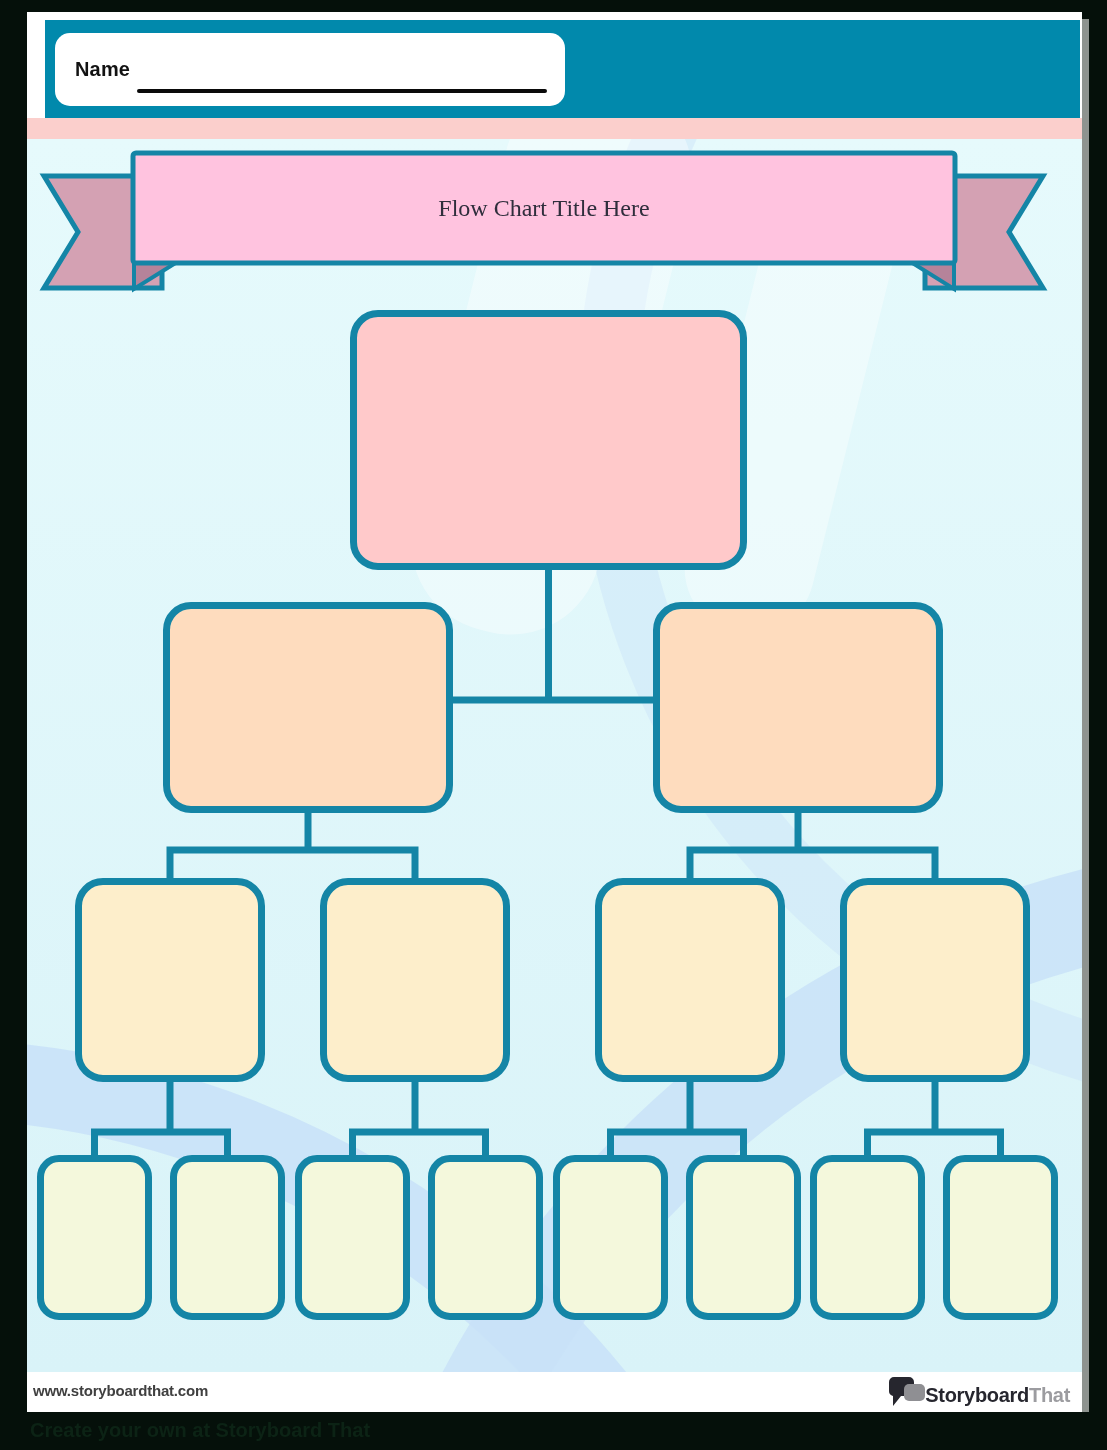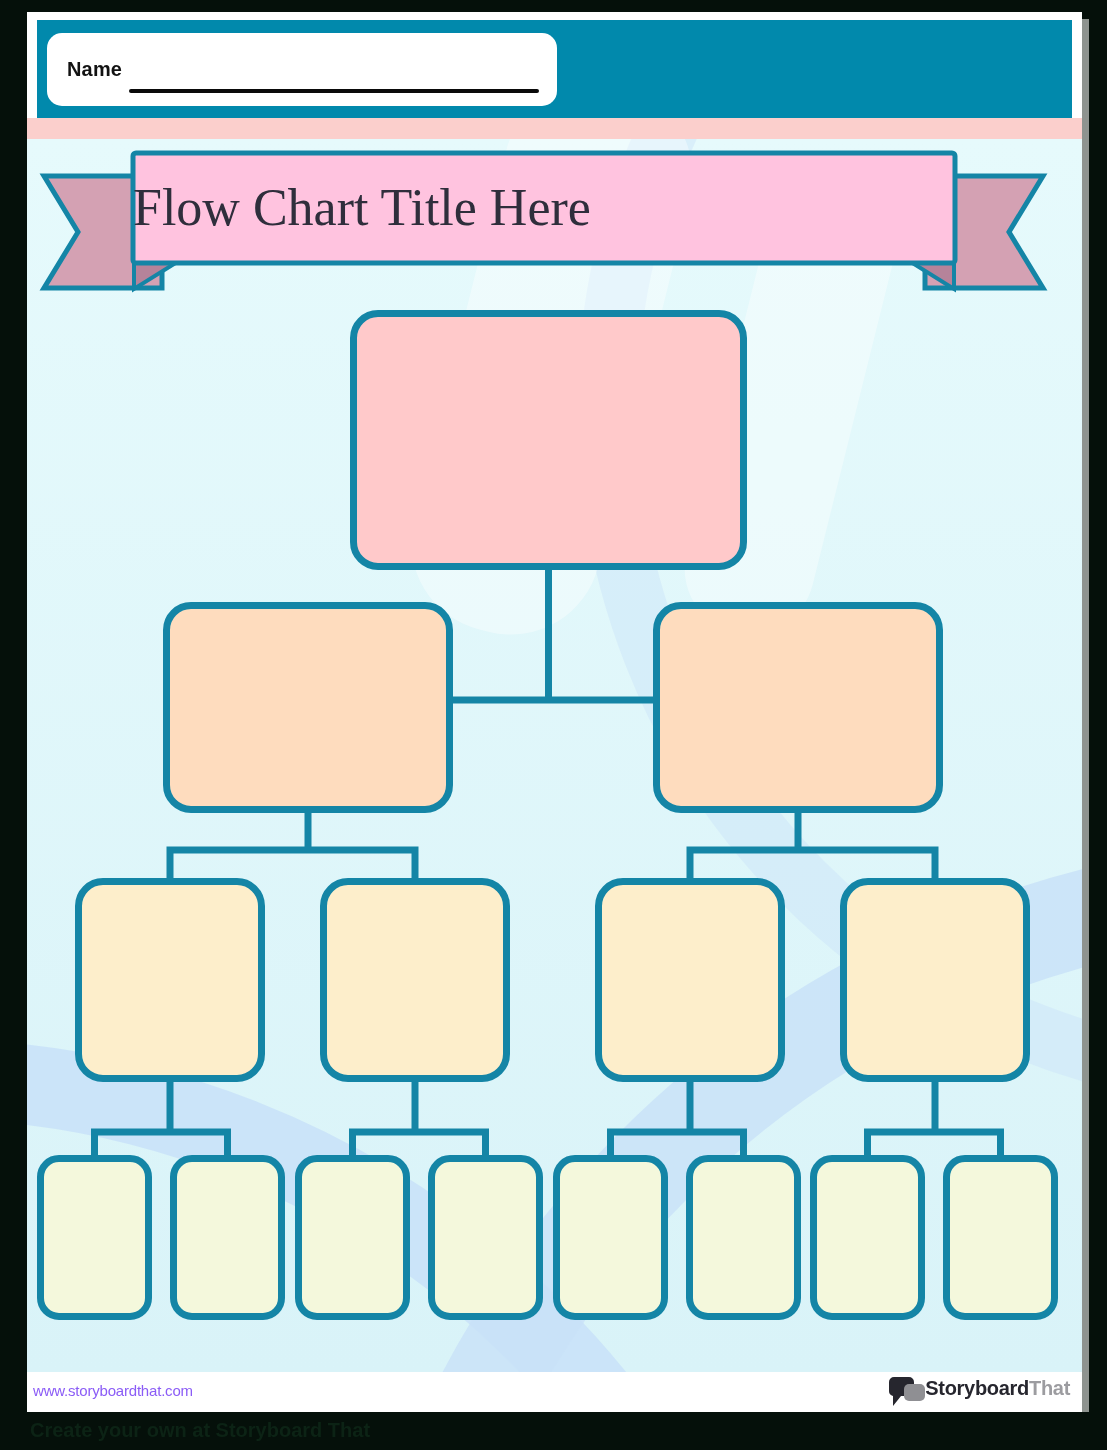--- a/index.html
+++ b/index.html
@@ -10,21 +10,21 @@
     --level1-fill:#FFC9CA; --level2-fill:#FEDCBE; --level3-fill:#FDEECB; --level4-fill:#F4F8DC;
     --underline:#0A0A0A; --title-text:#2F2E3C; --logo-dark:#26262E; --logo-gray:#9C9CA0;
     --page-shadow:#8E938F; --bottom-bar-text:#0C2315; --field-box-bg:#FFFFFF; --page-bg:#FFFFFF;
   }
   *{margin:0;padding:0;box-sizing:border-box}
   body{font-family:"Liberation Sans",sans-serif;background:#000}
   .canvas{position:relative;width:1107px;height:1450px;background:var(--frame);overflow:hidden}
   .page{position:absolute;left:27px;top:12px;width:1055px;height:1400px;background:var(--page-bg);
         box-shadow:7px 7px 0 var(--page-shadow)}
   
-  .header-band{position:absolute;left:10px;top:8px;width:1035px;height:98px;background:var(--header-teal)}
+  .header-band{position:absolute;left:18px;top:8px;width:1035px;height:98px;background:var(--header-teal)}
   .field-box{position:absolute;top:13px;height:73px;background:var(--field-box-bg);border-radius:15px}
   .field-box.name{left:10px;width:510px}
   .field-box.date{left:563px;width:460px}
   .field-label{position:absolute;left:20px;top:24px;font-size:21px;font-weight:700;color:#121212;
                letter-spacing:.2px;transform:scaleX(.95);transform-origin:left}
   .field-line{position:absolute;bottom:13px;height:4px;background:var(--underline);border-radius:2px}
   .field-box.name .field-line{left:82px;right:18px}
   .field-box.date .field-line{left:100px;right:12px}
   .pink-strip{position:absolute;left:0;top:106px;width:1055px;height:21px;background:var(--pink-strip)}
   
@@ -36,37 +36,37 @@
   .ring.c{width:1400px;height:1400px;left:550px;top:-430px;border-width:60px;opacity:.45}
   .streak{position:absolute;background:rgba(255,255,255,.38);border-radius:90px;transform:rotate(14deg)}
   .streak.s1{left:430px;top:-60px;width:190px;height:560px}
   .streak.s2{left:700px;top:20px;width:130px;height:480px}
   
   .banner-svg{position:absolute;left:0;top:0;width:1055px;height:160px}
   .tail{fill:var(--ribbon-fill);stroke:var(--node-border);stroke-width:5;stroke-linejoin:miter}
   .fold{fill:var(--ribbon-fold);stroke:var(--node-border);stroke-width:4;stroke-linejoin:miter}
   .banner-rect{fill:var(--banner-fill);stroke:var(--node-border);stroke-width:5}
   .banner-title{position:absolute;left:106px;top:14px;width:822px;height:110px;line-height:110px;
-                font-family:"Liberation Serif",serif;font-size:52px;color:var(--title-text)}
+                text-align:center;font-family:"Liberation Serif",serif;font-size:24px;color:var(--title-text)}
   
   .connectors{position:absolute;left:0;top:0;width:1055px;height:1233px}
   .connectors path{stroke:var(--connector);stroke-width:7;fill:none;stroke-linecap:square}
   .node{position:absolute;border:7px solid var(--node-border);border-radius:28px}
   .node.l1{left:323px;top:171px;width:397px;height:260px;background:var(--level1-fill)}
   .node.l2{top:463px;width:290px;height:211px;background:var(--level2-fill)}
   .node.l2.p1{left:136px}.node.l2.p2{left:626px}
   .node.l3{top:739px;width:190px;height:204px;background:var(--level3-fill)}
   .node.l3.p1{left:48px}.node.l3.p2{left:293px}.node.l3.p3{left:568px}.node.l3.p4{left:813px}
   .node.l4{top:1016px;width:115px;height:165px;background:var(--level4-fill);border-radius:22px}
   .node.l4.p1{left:10px}.node.l4.p2{left:143px}.node.l4.p3{left:268px}.node.l4.p4{left:401px}
   .node.l4.p5{left:526px}.node.l4.p6{left:659px}.node.l4.p7{left:783px}.node.l4.p8{left:916px}
   
   .footer{position:absolute;left:0;top:1360px;width:1055px;height:40px;background:var(--page-bg)}
-  .site-url{position:absolute;left:6px;top:10px;font-size:15px;font-weight:400;color:#8b5cf6;letter-spacing:-.2px}
-  .logo{position:absolute;right:12px;top:5px;height:30px;display:flex;align-items:flex-start;}
+  .site-url{position:absolute;left:6px;top:10px;font-size:15px;font-weight:700;color:#404040;letter-spacing:-.2px}
+  .logo{position:absolute;right:12px;top:5px;height:30px;display:flex;align-items:flex-end;}
   .logo-text{font-size:20px;font-weight:700;letter-spacing:-.3px}
   .logo-text .primary{color:var(--logo-dark)}
   .logo-text .secondary{color:var(--logo-gray)}
   
   .bottom-bar{position:absolute;left:0;top:1412px;width:1107px;height:38px;background:var(--frame)}
   .bottom-bar-text{position:absolute;left:30px;top:7px;font-size:20px;font-weight:700;color:var(--bottom-bar-text)}
 </style>
 </head>
 <body>
 

